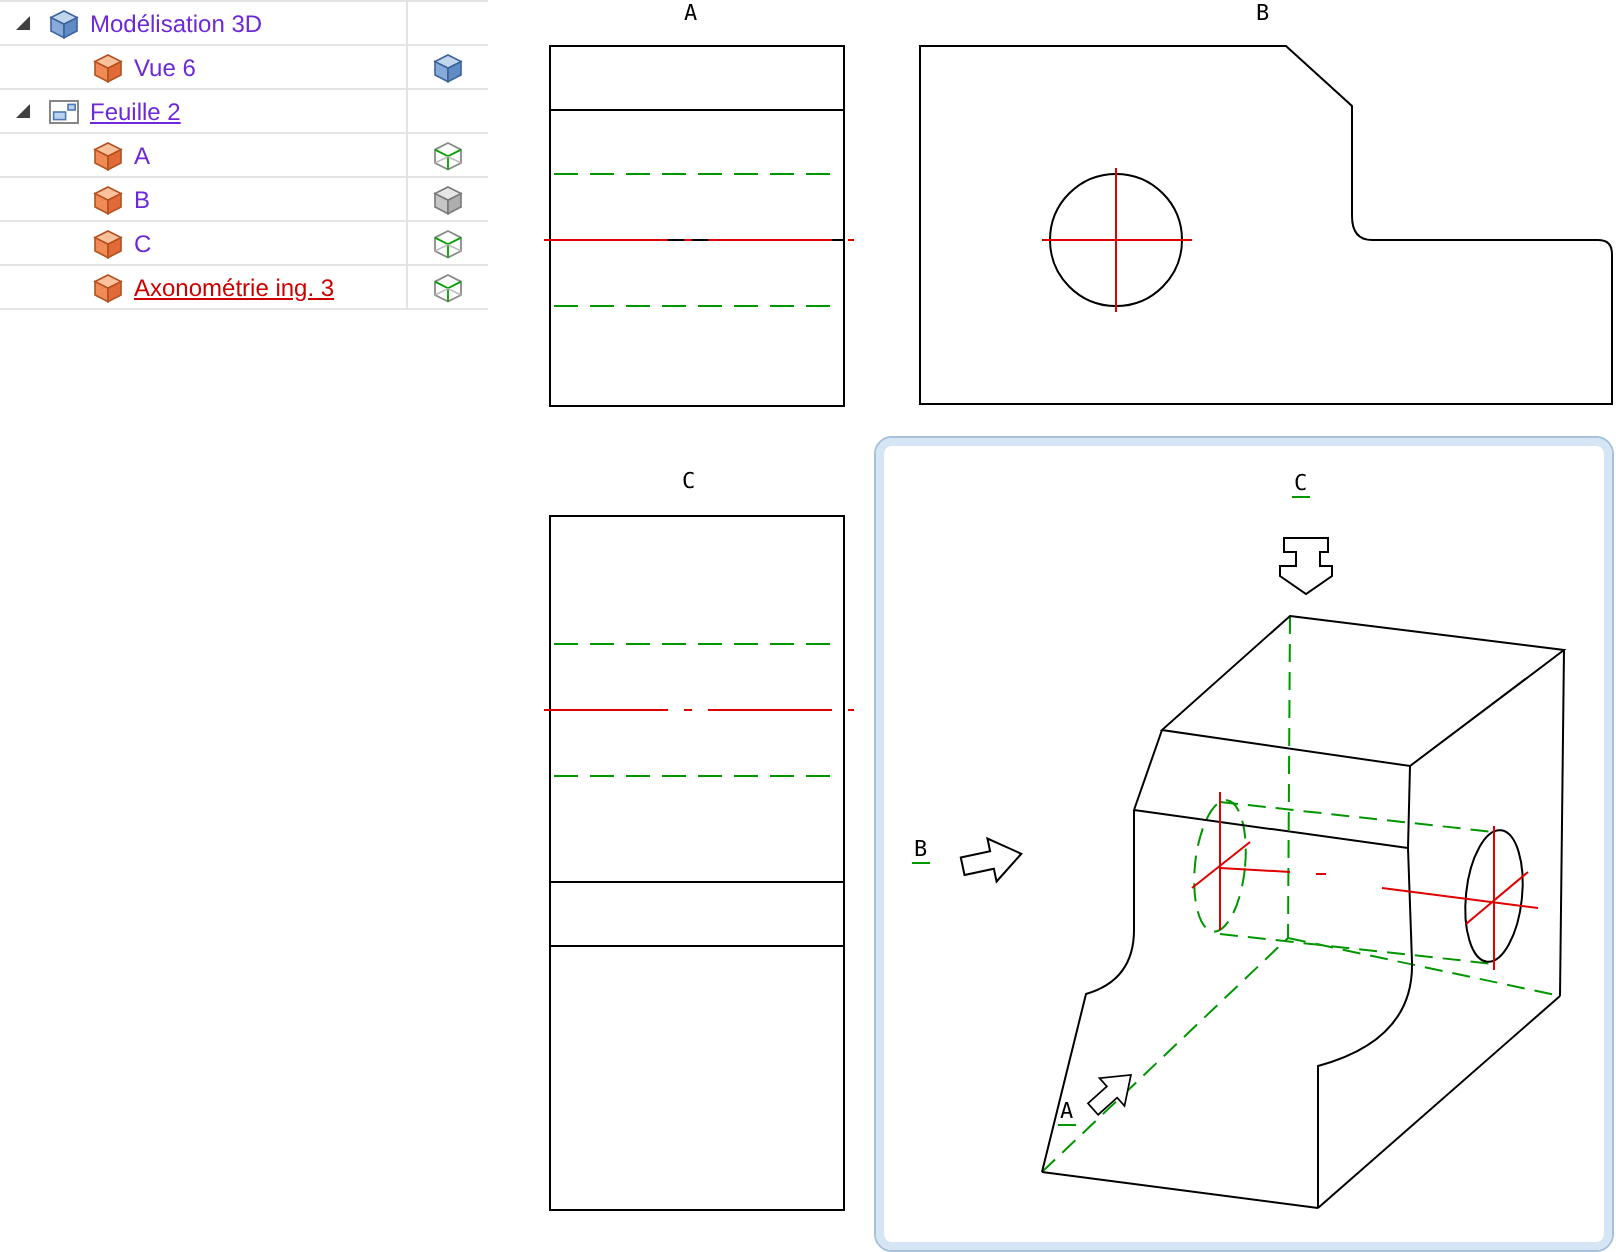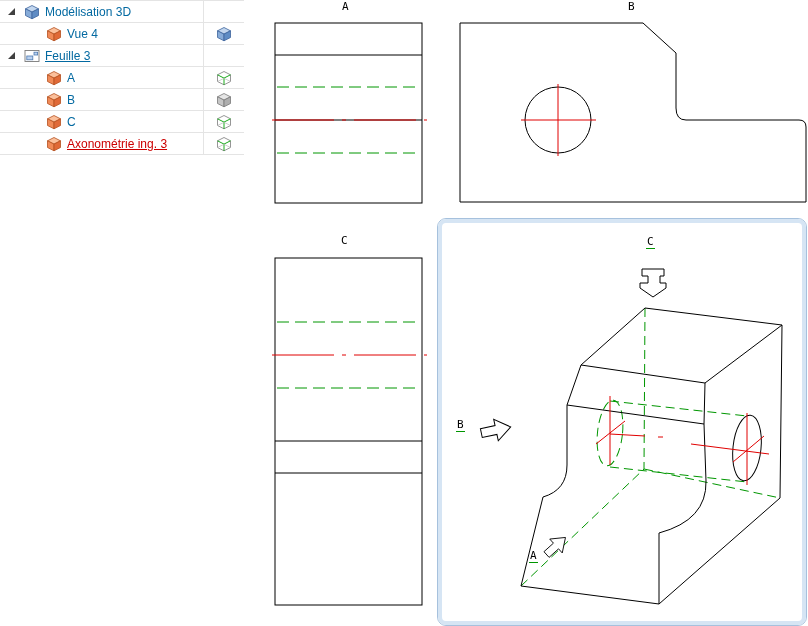--- a/index.html
+++ b/index.html
@@ -13,21 +13,21 @@
   }
   *{box-sizing:border-box;margin:0;padding:0;}
   html,body{width:808px;height:626px;background:#fff;overflow:hidden;}
   body{position:relative;font-family:"Liberation Sans",sans-serif;}
 
   
   .tree{position:absolute;left:0;top:189;width:244px;border-top:1px solid var(--tree-grid);}
   .trow{display:flex;height:22px;border-bottom:1px solid var(--tree-grid);background:#fff;}
   .tc1{width:204px;border-right:1px solid var(--tree-grid);display:flex;align-items:center;}
   .tc2{flex:1;display:flex;align-items:center;justify-content:center;}
-  .tlabel{font-size:12px;color:#0369a1;white-space:nowrap;line-height:14px;}
+  .tlabel{font-size:12px;color:#6d28d9;white-space:nowrap;line-height:14px;}
   .tlabel.u{text-decoration:underline;}
   .tlabel.renamed{color:var(--renamed-text);text-decoration:underline;}
   .expander{width:12px;height:12px;margin-left:6px;flex:0 0 auto;}
   .ticon{width:16px;height:16px;margin:0 5px 0 6px;flex:0 0 auto;}
   .indent1 .ticon{margin-left:46px;}
   .badge{width:16px;height:16px;}
 
   
   .dsvg{position:absolute;}
   .dview-label{position:absolute;font-family:"DejaVu Sans Mono",monospace;font-size:11px;color:#000;line-height:13px;}
@@ -96,38 +96,38 @@
       <span class="tlabel">Modélisation 3D</span>
     </div>
     <div class="tc2"></div>
   </div>
 
   <div class="trow indent1">
     <div class="tc1">
       <svg class="ticon">
           <use href="#sym-cube-orange"></use>
         </svg>
-      <span class="tlabel">Vue 4</span>
+      <span class="tlabel">Vue 6</span>
     </div>
     <div class="tc2">
       <svg class="badge">
           <use href="#sym-cube-blue"></use>
         </svg>
     </div>
   </div>
 
   <div class="trow">
     <div class="tc1">
       <svg class="expander">
           <use href="#sym-expander"></use>
         </svg>
       <svg class="ticon">
           <use href="#sym-sheet"></use>
         </svg>
-      <span class="tlabel u">Feuille 3</span>
+      <span class="tlabel u">Feuille 2</span>
     </div>
     <div class="tc2"></div>
   </div>
 
   <div class="trow indent1">
     <div class="tc1">
       <svg class="ticon">
           <use href="#sym-cube-orange"></use>
         </svg>
       <span class="tlabel">A</span>

